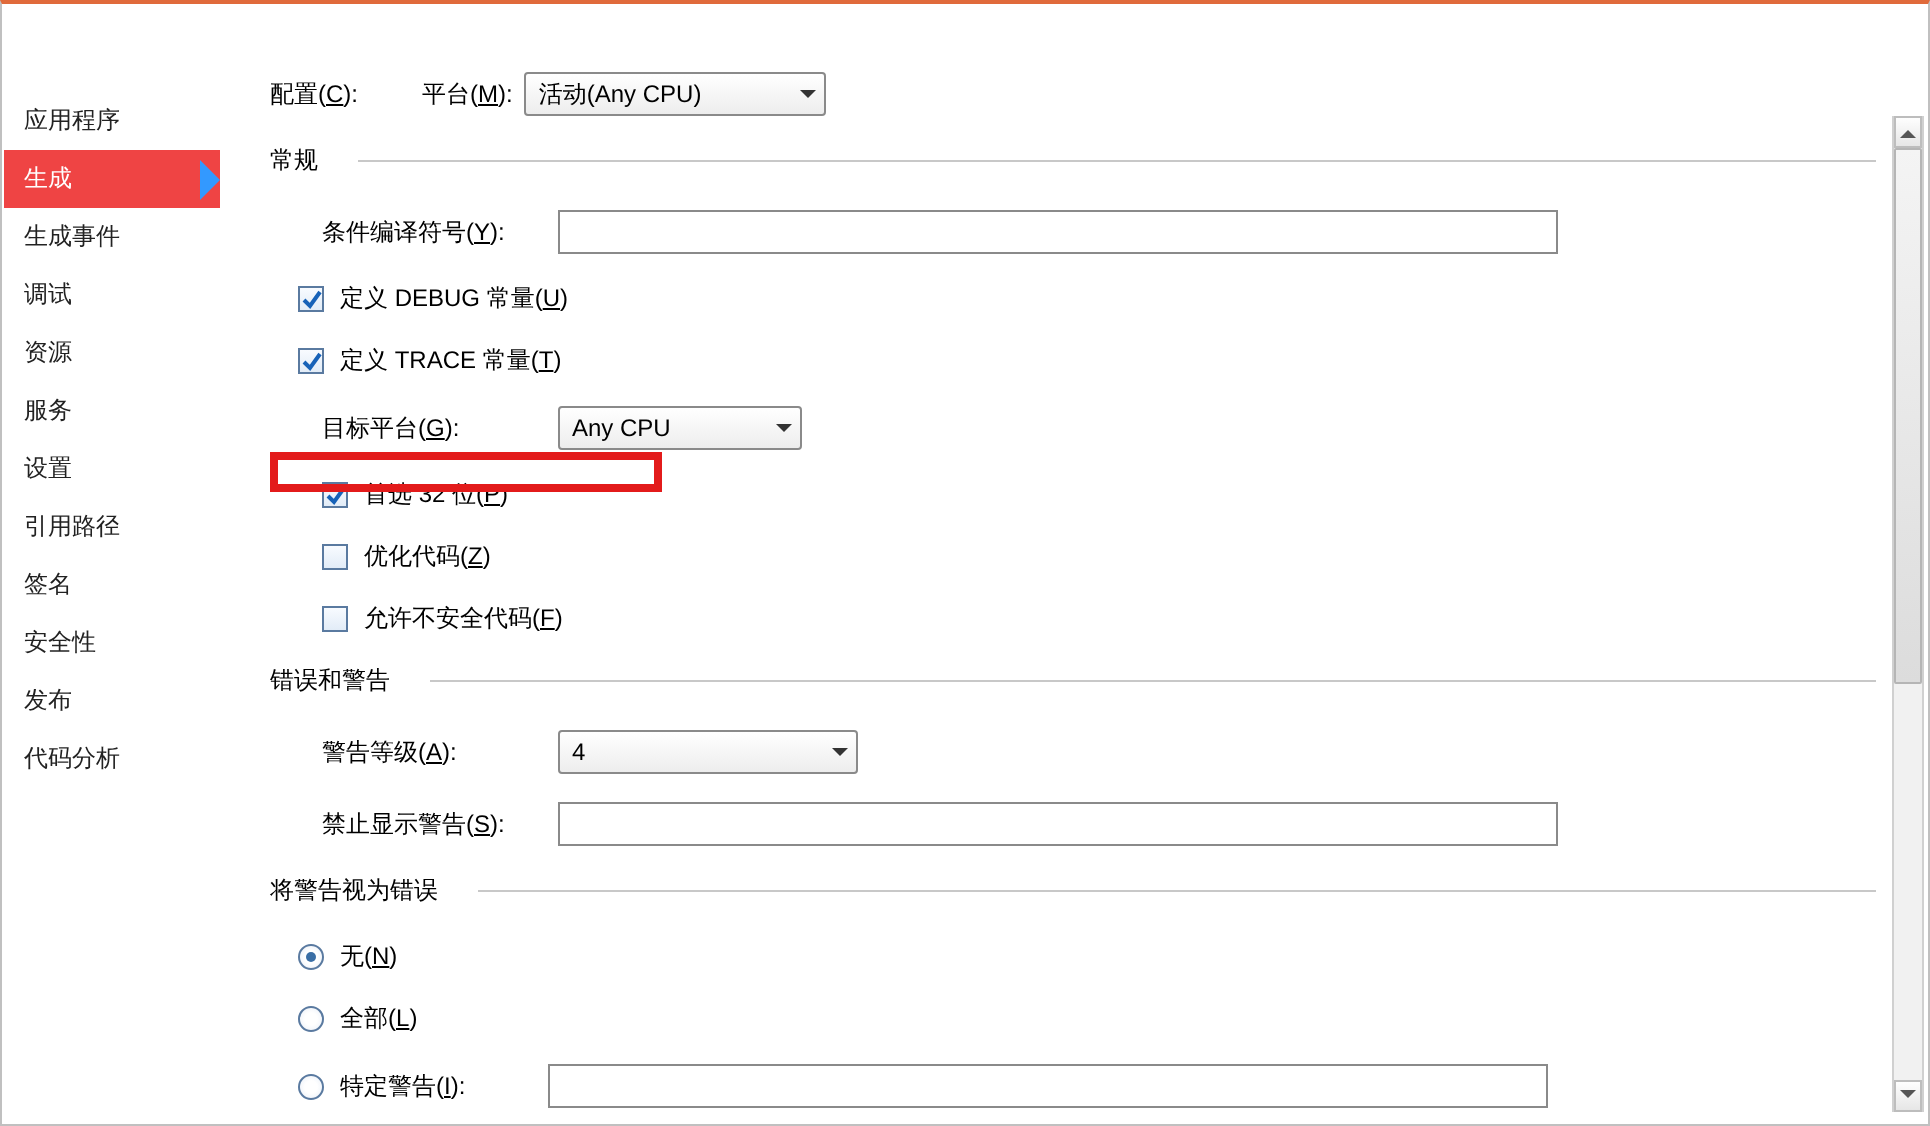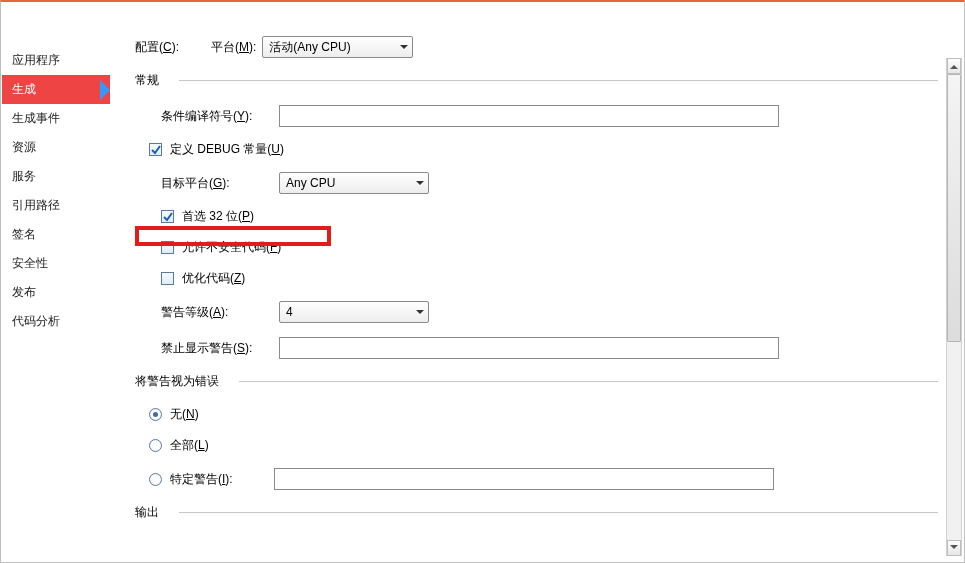--- a/index.html
+++ b/index.html
@@ -160,22 +160,24 @@
 </style>
 </head>
 <body>
 
 <div class="frame">
 
   <div class="sidebar">
     <div class="side-item">应用程序</div>
     <div class="side-item selected">生成</div>
     <div class="side-item">生成事件</div>
+    <div class="side-item">调试</div>
     <div class="side-item">资源</div>
     <div class="side-item">服务</div>
+    <div class="side-item">设置</div>
     <div class="side-item">引用路径</div>
     <div class="side-item">签名</div>
     <div class="side-item">安全性</div>
     <div class="side-item">发布</div>
     <div class="side-item">代码分析</div>
   </div>
 
   <div class="content">
 
     <div class="config-row">
@@ -202,48 +204,60 @@
 
       <div class="form-row cb">
         <span class="check checked">
             <svg viewBox="0 0 10 10">
               <path d="M1 5 L4 8 L9 1" stroke="#1762b8" stroke-width="2" fill="none"></path>
             </svg>
           </span>
         <span class="lbl"><span>定义 DEBUG 常量(</span><span class="ul">U</span><span>)</span></span>
       </div>
 
+      <div class="form-row cb">
+        <span class="check checked">
+            <svg viewBox="0 0 10 10">
+              <path d="M1 5 L4 8 L9 1" stroke="#1762b8" stroke-width="2" fill="none"></path>
+            </svg>
+          </span>
+        <span class="lbl"><span>定义 TRACE 常量(</span><span class="ul">T</span><span>)</span></span>
+      </div>
 
       <div class="form-row">
         <span class="lbl lbl-col"><span>目标平台(</span><span class="ul">G</span><span>):</span></span>
-        <div class="combo" style="width:150px">
+        <div class="combo" style="width:122px">
           <span>Any CPU</span>
           <span class="caret"></span>
         </div>
       </div>
 
       <div class="form-row cb" style="margin-left:40px">
         <span class="check checked">
             <svg viewBox="0 0 10 10">
               <path d="M1 5 L4 8 L9 1" stroke="#1762b8" stroke-width="2" fill="none"></path>
             </svg>
           </span>
         <span class="lbl"><span>首选 32 位(</span><span class="ul">P</span><span>)</span></span>
       </div>
 
       <div class="form-row cb" style="margin-left:40px">
         <span class="check"></span>
-        <span class="lbl"><span>允许不安全代码(</span><span class="ul">F</span><span>)</span></span>
+        <span class="lbl"><span>优化代码(</span><span class="ul">Z</span><span>)</span></span>
       </div>
 
       <div class="form-row cb" style="margin-left:40px">
         <span class="check"></span>
-        <span class="lbl"><span>优化代码(</span><span class="ul">Z</span><span>)</span></span>
-      </div>
-
+        <span class="lbl"><span>允许不安全代码(</span><span class="ul">F</span><span>)</span></span>
+      </div>
+
+      <div class="section-title" style="margin-top:6px">
+        <span>错误和警告</span>
+          <div class="rule"></div>
+      </div>
 
       <div class="form-row">
         <span class="lbl lbl-col"><span>警告等级(</span><span class="ul">A</span><span>):</span></span>
         <div class="combo" style="width:150px">
           <span>4</span>
           <span class="caret"></span>
         </div>
       </div>
 
       <div class="form-row">

